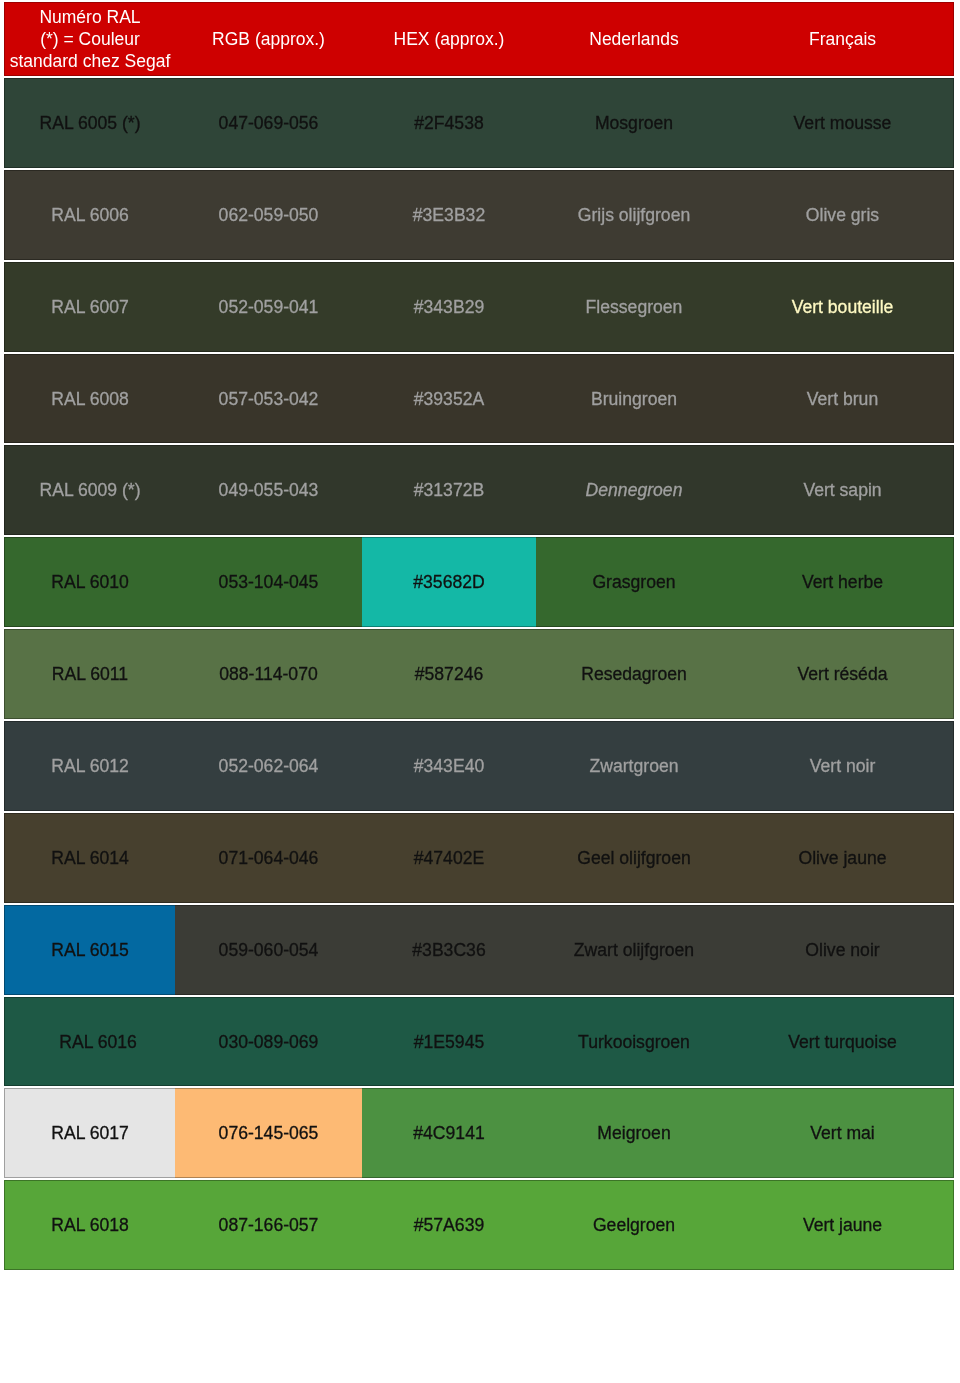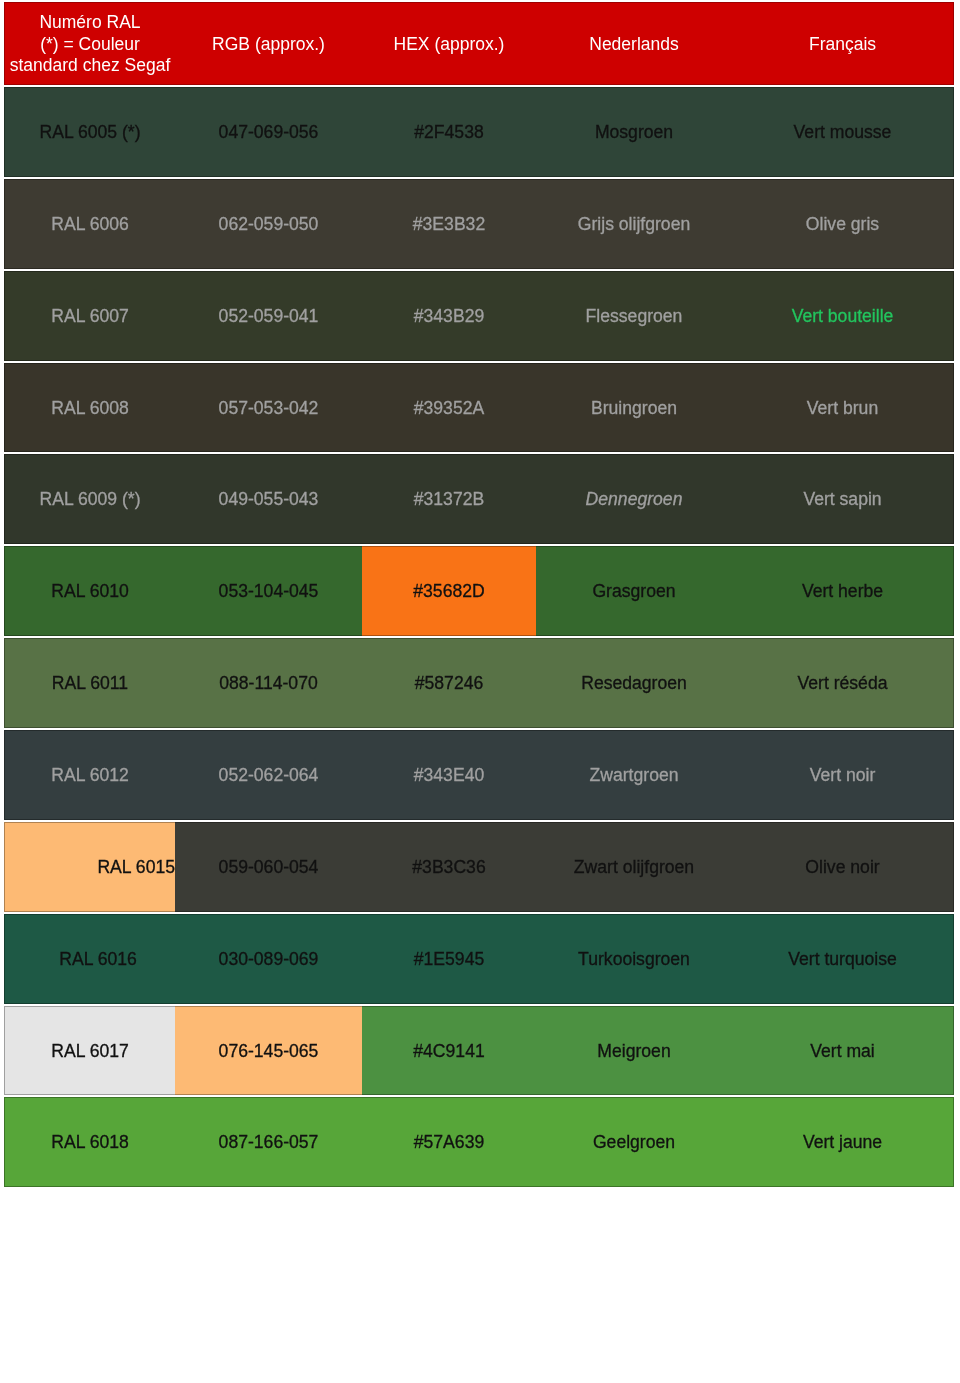--- a/index.html
+++ b/index.html
@@ -3,21 +3,21 @@
 <meta charset="utf-8">
 <title>RAL</title>
 <style>
   html,body{margin:0;padding:0;background:#ffffff;}
   body{width:960px;height:1383px;overflow:hidden;
        font-family:"Liberation Sans",sans-serif;
        -webkit-font-smoothing:antialiased;}
   .wrap{position:absolute;left:4px;top:0;width:950px;will-change:transform;}
   table.ral{border-collapse:separate;border-spacing:0 2px;width:950px;table-layout:fixed;}
   th{background:#ce0000;color:#ffffff;font-weight:400;font-size:17.5px;line-height:21.75px;
-     text-align:center;padding:0;height:83px;vertical-align:middle;white-space:nowrap;
+     text-align:center;padding:0;height:74px;vertical-align:middle;white-space:nowrap;
      border-top:1px solid #9e0000;border-bottom:1px solid #9e0000;
      border-left:0;border-right:0;box-sizing:border-box;}
   th > div{position:relative;top:0.9px}
   th:first-child{border-left:1px solid #9e0000}
   th:last-child{border-right:1px solid #9e0000}
   td{font-size:17.6px;font-weight:400;text-align:center;height:89.87px;vertical-align:middle;
      white-space:nowrap;padding:1px 0 0 0;box-sizing:border-box;
      border-top:1px solid rgba(0,0,0,.30);border-bottom:1px solid rgba(0,0,0,.30);
      border-left:0;border-right:0;-webkit-text-stroke-width:0.3px;}
   td:first-child{border-left:1px solid rgba(0,0,0,.30)}
@@ -71,59 +71,66 @@
           <td style="background: rgb(62, 59, 50); color: rgb(160, 160, 160);">062-059-050</td>
           <td style="background: rgb(62, 59, 50); color: rgb(160, 160, 160);">#3E3B32</td>
           <td style="background: rgb(62, 59, 50); color: rgb(160, 160, 160);">Grijs olijfgroen</td>
           <td style="background: rgb(62, 59, 50); color: rgb(160, 160, 160);">Olive gris</td>
         </tr>
         <tr>
           <td style="background: rgb(52, 59, 41); color: rgb(160, 160, 160);">RAL 6007</td>
           <td style="background: rgb(52, 59, 41); color: rgb(160, 160, 160); text-align: center;">052-059-041</td>
           <td style="background: rgb(52, 59, 41); color: rgb(160, 160, 160);">#343B29</td>
           <td style="background: rgb(52, 59, 41); color: rgb(160, 160, 160);">Flessegroen</td>
-          <td style="background: rgb(52, 59, 41); color: #22c55e;">Vert bouteille</td>
+          <td style="background: rgb(52, 59, 41); color: #fef9c3;">Vert bouteille</td>
         </tr>
         <tr>
           <td style="background: rgb(57, 53, 42); color: rgb(160, 160, 160);">RAL 6008</td>
           <td style="background: rgb(57, 53, 42); color: rgb(160, 160, 160);">057-053-042</td>
           <td style="background: rgb(57, 53, 42); color: rgb(160, 160, 160);">#39352A</td>
           <td style="background: rgb(57, 53, 42); color: rgb(160, 160, 160);">Bruingroen</td>
           <td style="background: rgb(57, 53, 42); color: rgb(160, 160, 160);">Vert brun</td>
         </tr>
         <tr>
           <td style="background: rgb(49, 55, 43); color: rgb(160, 160, 160);">RAL 6009 (*)</td>
           <td style="background: rgb(49, 55, 43); color: rgb(160, 160, 160);">049-055-043</td>
           <td style="background: rgb(49, 55, 43); color: rgb(160, 160, 160);">#31372B</td>
           <td style="background: rgb(49, 55, 43); color: rgb(160, 160, 160); font-style: italic;">Dennegroen</td>
           <td style="background: rgb(49, 55, 43); color: rgb(160, 160, 160);">Vert sapin</td>
         </tr>
         <tr>
           <td style="background: rgb(53, 104, 45); color: rgb(17, 17, 17);">RAL 6010</td>
           <td style="background: rgb(53, 104, 45); color: rgb(17, 17, 17);">053-104-045</td>
-          <td style="background: #f97316; color: rgb(17, 17, 17);">#35682D</td>
+          <td style="background: #14b8a6; color: rgb(17, 17, 17);">#35682D</td>
           <td style="background: rgb(53, 104, 45); color: rgb(17, 17, 17);">Grasgroen</td>
           <td style="background: rgb(53, 104, 45); color: rgb(17, 17, 17);">Vert herbe</td>
         </tr>
         <tr>
           <td style="background: rgb(88, 114, 70); color: rgb(17, 17, 17);">RAL 6011</td>
           <td style="background: rgb(88, 114, 70); color: rgb(17, 17, 17);">088-114-070</td>
           <td style="background: rgb(88, 114, 70); color: rgb(17, 17, 17);">#587246</td>
           <td style="background: rgb(88, 114, 70); color: rgb(17, 17, 17);">Resedagroen</td>
           <td style="background: rgb(88, 114, 70); color: rgb(17, 17, 17);">Vert réséda</td>
         </tr>
         <tr>
           <td style="background: rgb(52, 62, 64); color: rgb(160, 160, 160);">RAL 6012</td>
           <td style="background: rgb(52, 62, 64); color: rgb(160, 160, 160);">052-062-064</td>
           <td style="background: rgb(52, 62, 64); color: rgb(160, 160, 160);">#343E40</td>
           <td style="background: rgb(52, 62, 64); color: rgb(160, 160, 160);">Zwartgroen</td>
           <td style="background: rgb(52, 62, 64); color: rgb(160, 160, 160);">Vert noir</td>
         </tr>
         <tr>
-          <td style="background: #fdba74; color: rgb(17, 17, 17); text-align: right;">RAL 6015</td>
+          <td style="background: rgb(71, 64, 46); color: rgb(17, 17, 17);">RAL 6014</td>
+          <td style="background: rgb(71, 64, 46); color: rgb(17, 17, 17);">071-064-046</td>
+          <td style="background: rgb(71, 64, 46); color: rgb(17, 17, 17);">#47402E</td>
+          <td style="background: rgb(71, 64, 46); color: rgb(17, 17, 17);">Geel olijfgroen</td>
+          <td style="background: rgb(71, 64, 46); color: rgb(17, 17, 17);">Olive jaune</td>
+        </tr>
+        <tr>
+          <td style="background: #0369a1; color: rgb(17, 17, 17);">RAL 6015</td>
           <td style="background: rgb(59, 60, 54); color: rgb(17, 17, 17); margin-top: 30px;">059-060-054</td>
           <td style="background: rgb(59, 60, 54); color: rgb(17, 17, 17);">#3B3C36</td>
           <td style="background: rgb(59, 60, 54); color: rgb(17, 17, 17);">Zwart olijfgroen</td>
           <td style="background: rgb(59, 60, 54); color: rgb(17, 17, 17);">Olive noir</td>
         </tr>
         <tr>
           <td style="background: rgb(30, 89, 69); color: rgb(17, 17, 17); padding-left: 16px;">RAL 6016</td>
           <td style="background: rgb(30, 89, 69); color: rgb(17, 17, 17);">030-089-069</td>
           <td style="background: rgb(30, 89, 69); color: rgb(17, 17, 17);">#1E5945</td>
           <td style="background: rgb(30, 89, 69); color: rgb(17, 17, 17);">Turkooisgroen</td>

